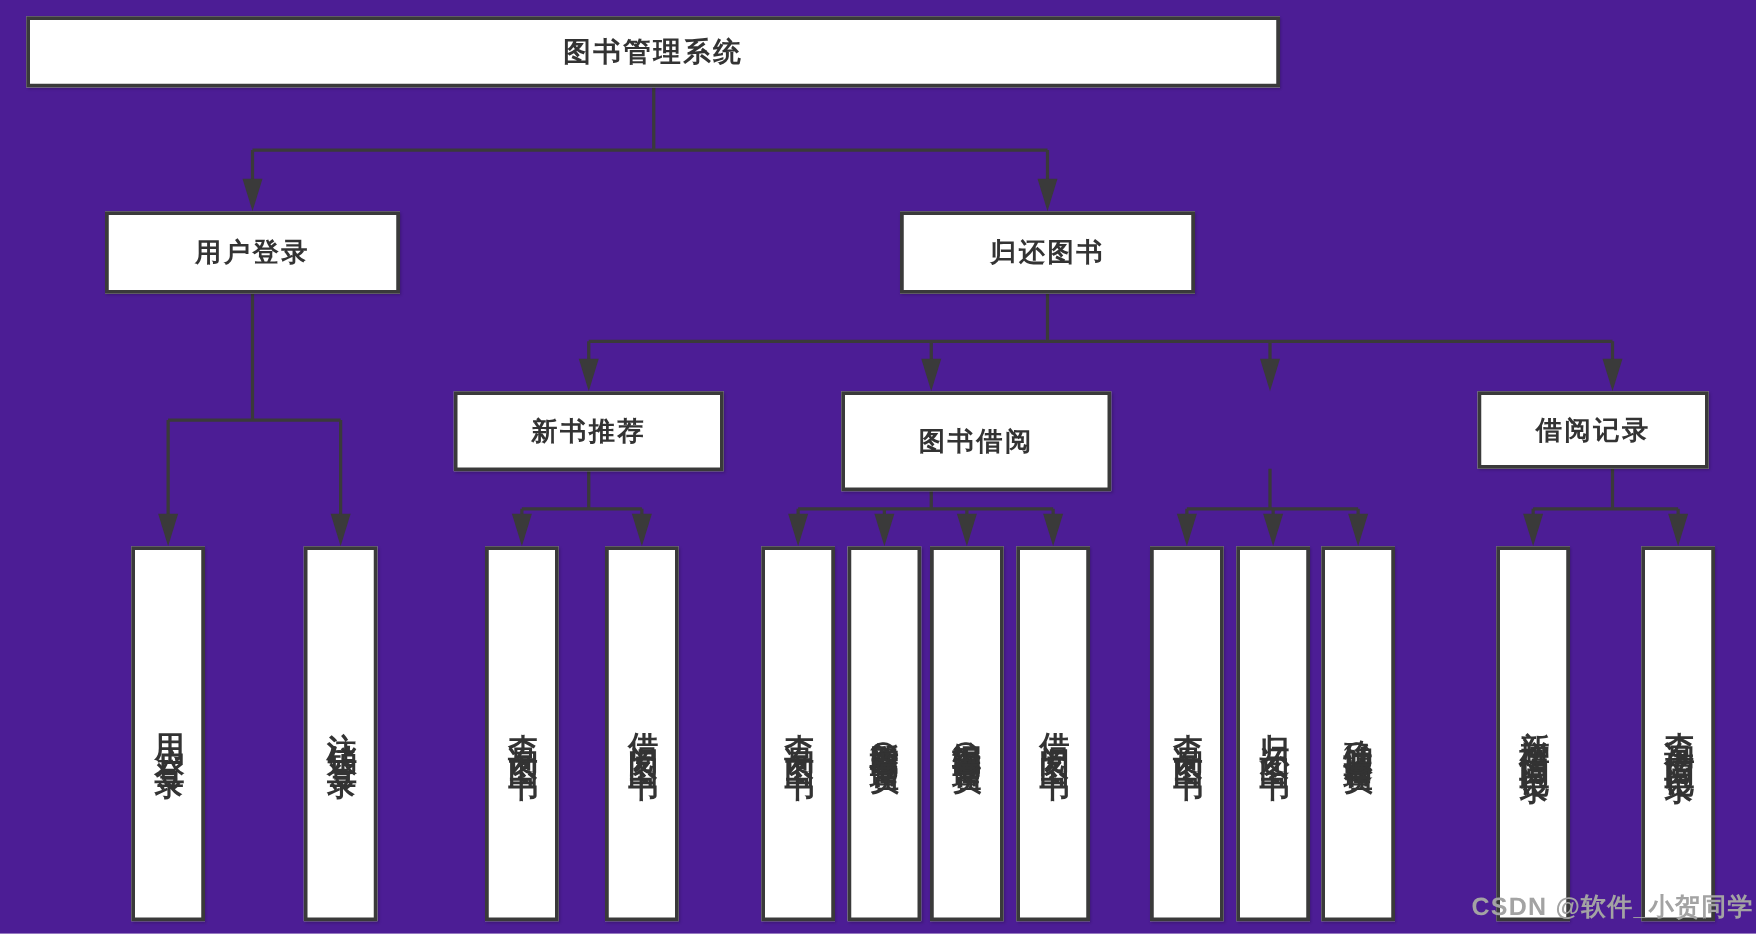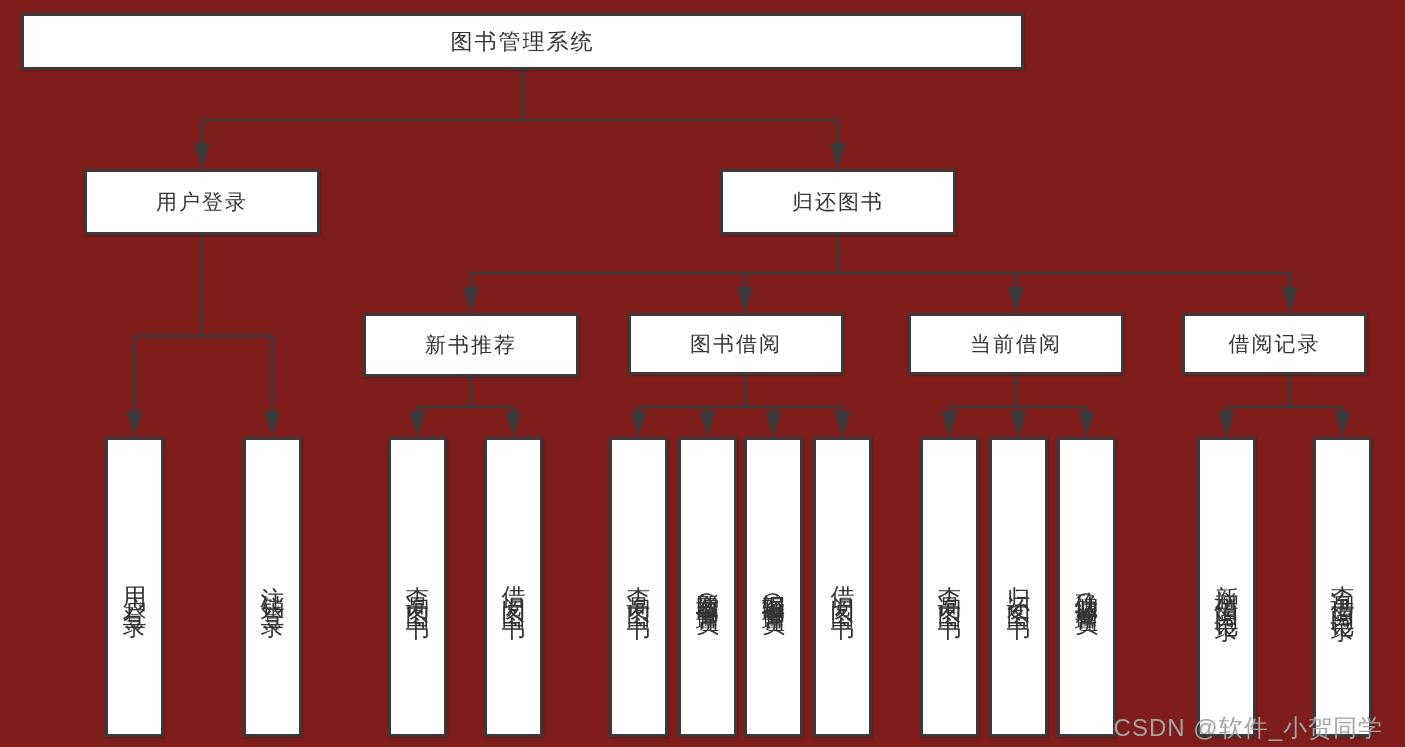--- a/index.html
+++ b/index.html
@@ -1,37 +1,37 @@
 <!DOCTYPE html>
 <html style="--line: #3a3a3a; --text: #333333; --watermark: #a3a3a3; --bg: #ffffff;"><head>
 <meta charset="utf-8">
 <style>
   html,body{margin:0;padding:0;background:#ffffff;}
   .canvas{
-    position:relative;width:1405px;height:747px;background:#7f1d1d;
-    font-family:"Liberation Sans","DejaVu Sans",sans-serif;color:#333333;overflow:hidden;
+    position:relative;width:1405px;height:747px;background:#4c1d95;
+    font-family:"Liberation Sans","DejaVu Sans",sans-serif;color:#333333;overflow:hidden;font-weight:bold;
   }
   .connectors{position:absolute;left:0;top:0;pointer-events:none;}
   .box{
     position:absolute;box-sizing:border-box;background:#ffffff;
     border:3px solid #3a3a3a;box-shadow:1px 1px 2px rgba(0,0,0,0.22);
     display:flex;align-items:center;justify-content:center;
     font-size:21px;letter-spacing:2px;white-space:nowrap;z-index:2;
   }
   .root{font-size:22px;}
   .leaf span{
     writing-mode:vertical-rl;text-orientation:mixed;
     font-size:24px;letter-spacing:6px;line-height:1;
   }
   .leaf-4 span{letter-spacing:10px;}
   .leaf-6 span{letter-spacing:7px;}
   .leaf-9 span{letter-spacing:3px;font-size:23px;}
   .watermark{
-    position:absolute;top:712px;right:22px;z-index:6;
-    font-size:24px;letter-spacing:1px;color:#a3a3a3;
+    position:absolute;top:712px;right:2px;z-index:6;
+    font-size:20px;letter-spacing:1px;color:#a3a3a3;
   }
 </style>
 </head>
 <body>
 
 <div class="canvas">
 
   <svg class="connectors" width="1405" height="747" viewBox="0 0 1405 747">
     <path fill="none" stroke="#3a3a3a" stroke-width="2.6" d="
       M523 70 V120 M202 120 H838 M202 120 V150 M838 120 V150
@@ -71,25 +71,22 @@
   <div class="box" style="left:84px;top:169px;width:236px;height:66px">
     <span>用户登录</span>
   </div>
   <div class="box" style="left:720px;top:169px;width:236px;height:66px">
     <span>归还图书</span>
   </div>
 
   <div class="box" style="left:363px;top:313px;width:216px;height:64px">
     <span>新书推荐</span>
   </div>
-  <div class="box" style="left:628px;top:313px;width:216px;height:62px">
+  <div class="box" style="left:673px;top:313px;width:216px;height:80px">
     <span>图书借阅</span>
-  </div>
-  <div class="box" style="left:908px;top:313px;width:216px;height:62px">
-    <span>当前借阅</span>
   </div>
   <div class="box" style="left:1182px;top:313px;width:185px;height:62px">
     <span>借阅记录</span>
   </div>
 
   <div class="box leaf leaf-4" style="left:105px;top:437px;width:59px;height:300px">
     <span>用户登录</span>
   </div>
   <div class="box leaf leaf-4" style="left:243px;top:437px;width:59px;height:300px">
     <span>注销登录</span>

